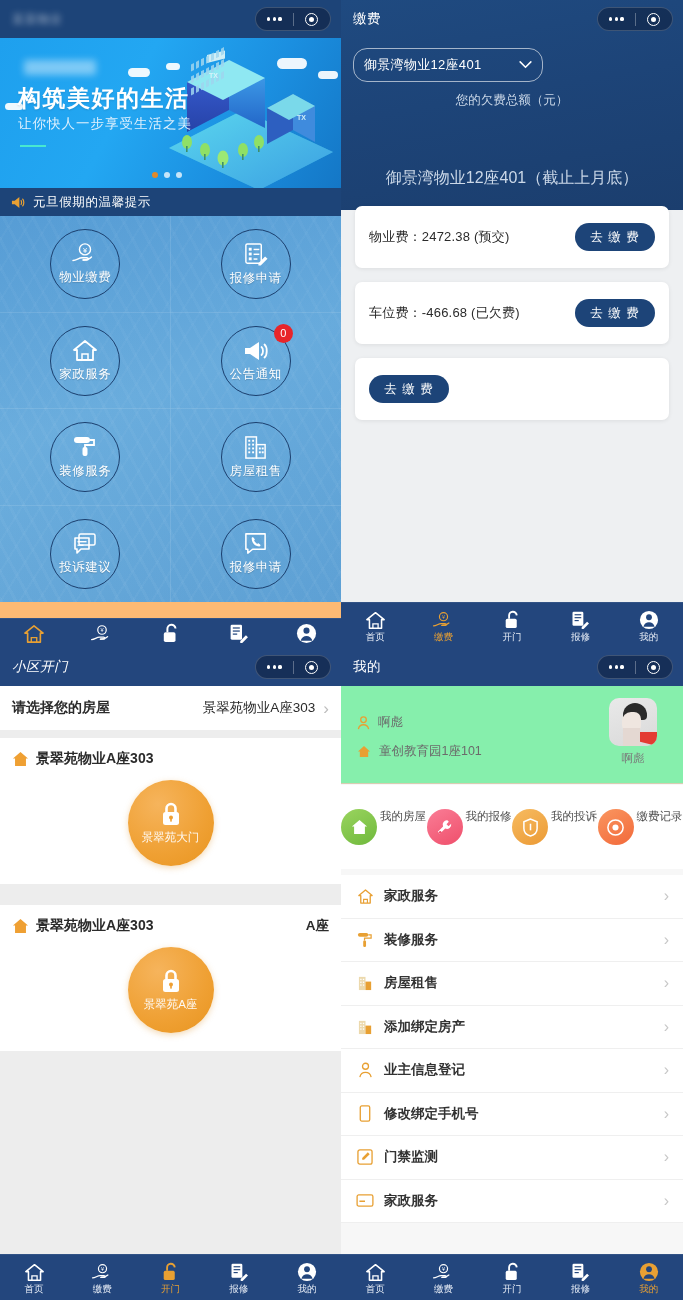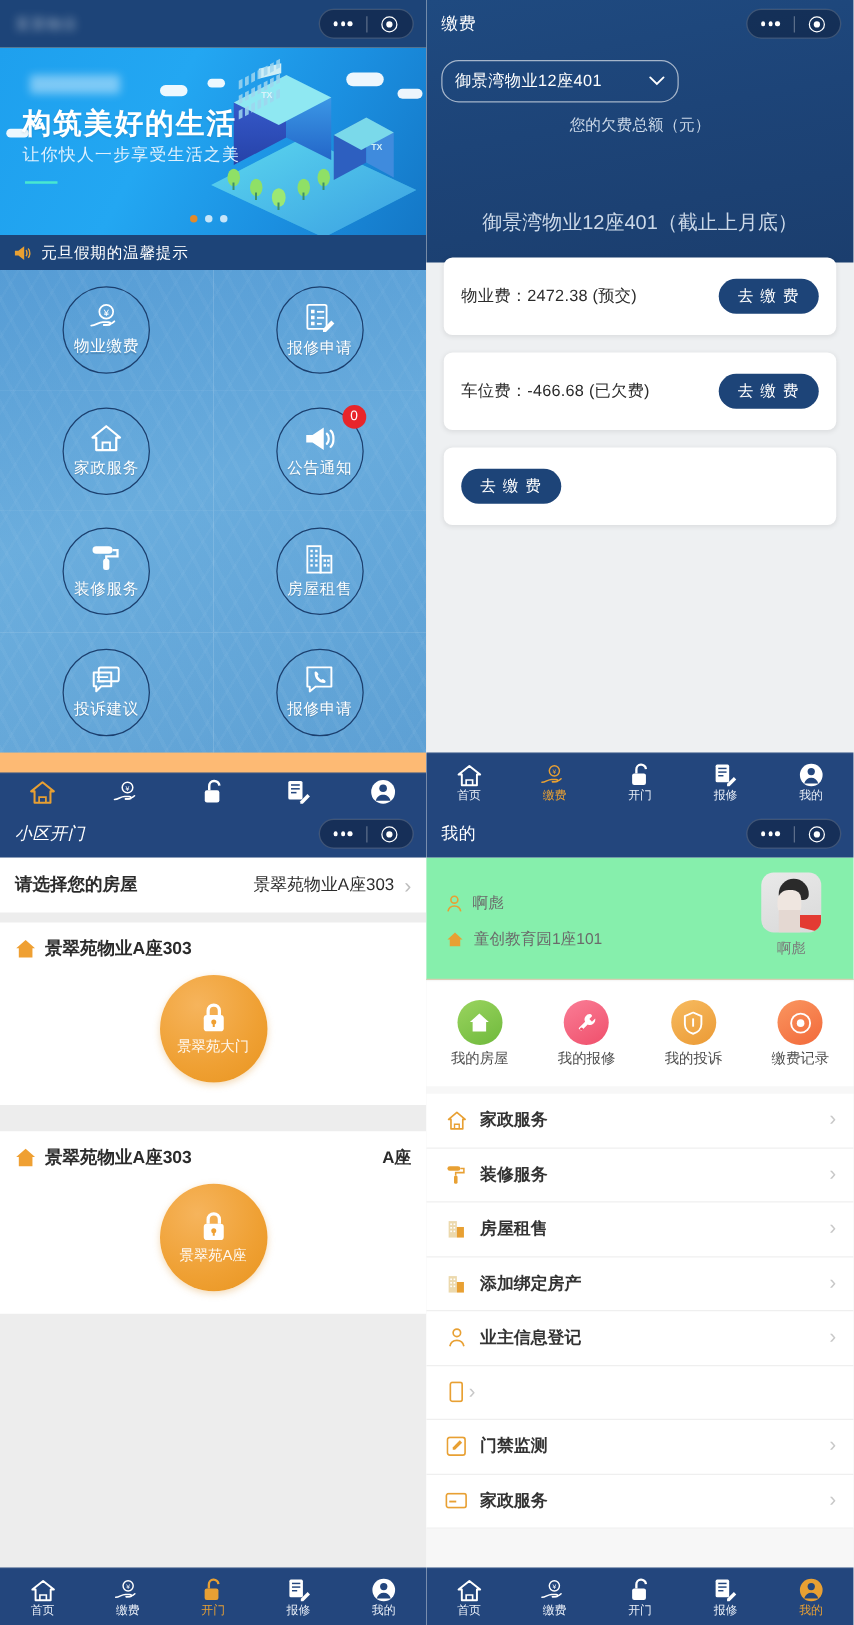--- a/index.html
+++ b/index.html
@@ -188,21 +188,21 @@
   #p4 .avatar .hair { position: absolute; left: 14px; top: 5px; width: 24px; height: 17px; background: #2a2a2a; border-radius: 12px 12px 4px 4px; }
   #p4 .avatar .face { position: absolute; left: 13px; top: 14px; width: 19px; height: 20px; background: #efe6e0; border-radius: 9px 7px 6px 7px; }
   #p4 .avatar .neck { position: absolute; left: 14px; top: 30px; width: 17px; height: 18px; background: #e4d8d2; }
   #p4 .avatar .flag { position: absolute; right: 0; bottom: 0; width: 17px; height: 14px; background: #e33b33; clip-path: polygon(0 0,100% 0,100% 100%,0 70%); }
   #p4 .profile .av-name { font-size: 11.5px; color: #7a7a7a; margin-top: 5px; }
   #p4 .quick {
     position: absolute; left: 0; top: 137px; width: 342px; height: 84px; background: #fff;
     display: flex; align-items: center;
   }
   #p4 .quick .q {
-    flex: 1; display: flex; flex-direction: column; align-items: center; gap: 3px;
+    flex: 1; display: flex; flex-direction: row; gap: 3px;
   }
   #p4 .quick .q .q-ic {
     width: 36px; height: 36px; border-radius: 50%;
     display: flex; align-items: center; justify-content: center;
   }
   #p4 .quick .q .q-lab { font-size: 11.5px; color: #4d4d4d; }
   #p4 .list { position: absolute; left: 0; top: 227px; width: 342px; background: #fff; }
   #p4 .li {
     height: 43.5px; display: flex; align-items: center; padding: 0 14px;
     border-bottom: 1px solid #efefef;
@@ -864,20 +864,21 @@
         </div>
         <div class="li-lab">业主信息登记</div>
         <div class="chev">›</div>
       </div>
       <div class="li">
         <div class="li-ic">
           <svg width="12" height="17" viewBox="0 0 12 18">
               <rect x="1" y="1" width="10" height="16" rx="1.6" fill="none" stroke="#e8a033" stroke-width="1.4"></rect>
             </svg>
         </div>
+        <div class="li-lab">修改绑定手机号</div>
         <div class="chev">›</div>
       </div>
       <div class="li">
         <div class="li-ic">
           <svg width="16" height="16" viewBox="0 0 17 17">
               <rect x="1" y="1" width="15" height="15" rx="2" fill="none" stroke="#e8a033" stroke-width="1.4"></rect>
               <path d="M11.5 3.5l2 2-6 6H5.5v-2l6-6z" fill="#e8a033"></path>
             </svg>
         </div>
         <div class="li-lab">门禁监测</div>

